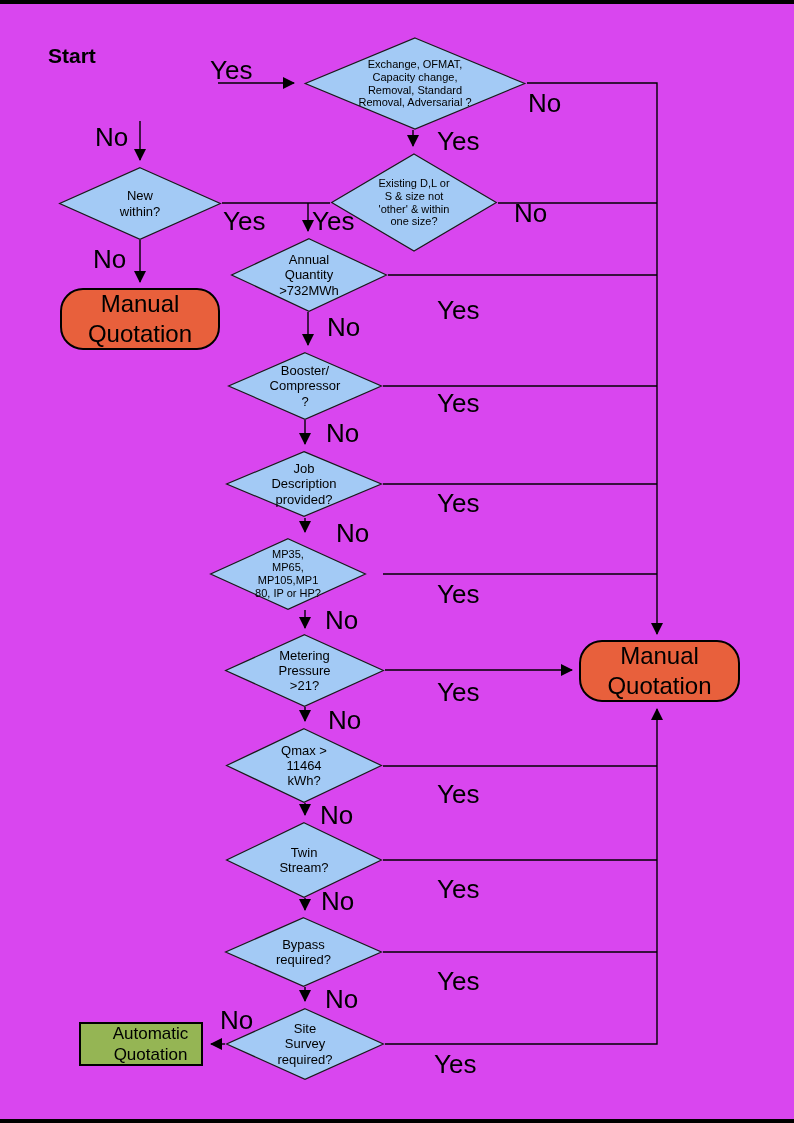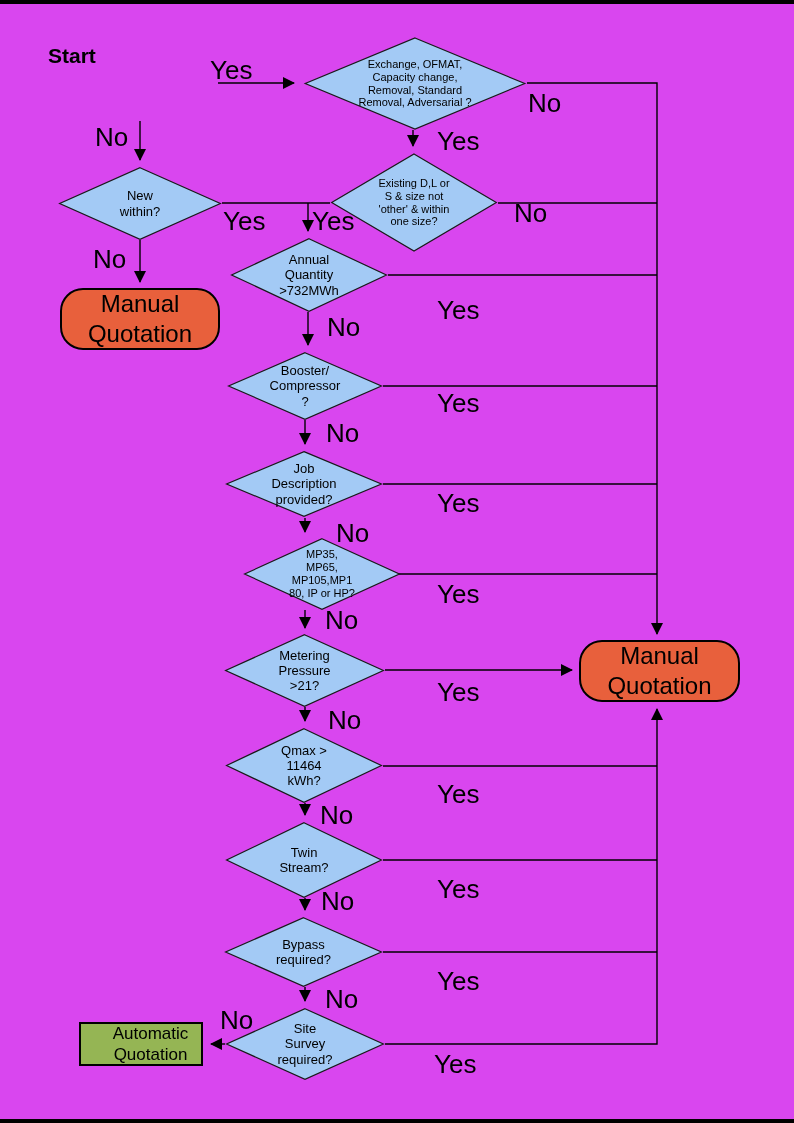--- a/index.html
+++ b/index.html
@@ -111,21 +111,21 @@
     <span class="lbl" style="max-width:74px;">Booster/ Compressor ?</span>
   </div>
 
   <div class="node diamond fs12" style="left:225px;top:451px;width:158px;height:66px;">
     <svg viewBox="0 0 100 100" preserveAspectRatio="none">
         <polygon points="50,1 99,50 50,99 1,50"></polygon>
       </svg>
     <span class="lbl" style="max-width:70px;">Job Description provided?</span>
   </div>
 
-  <div class="node diamond fs11" style="left:243px;top:538px;width:158px;height:72px;">
+  <div class="node diamond fs11" style="left:209px;top:538px;width:158px;height:72px;">
     <svg viewBox="0 0 100 100" preserveAspectRatio="none">
         <polygon points="50,1 99,50 50,99 1,50"></polygon>
       </svg>
     <span class="lbl" style="max-width:66px;">MP35, MP65, MP105,MP1 80, IP or HP?</span>
   </div>
 
   <div class="node diamond fs12" style="left:224px;top:634px;width:161px;height:73px;">
     <svg viewBox="0 0 100 100" preserveAspectRatio="none">
         <polygon points="50,1 99,50 50,99 1,50"></polygon>
       </svg>

